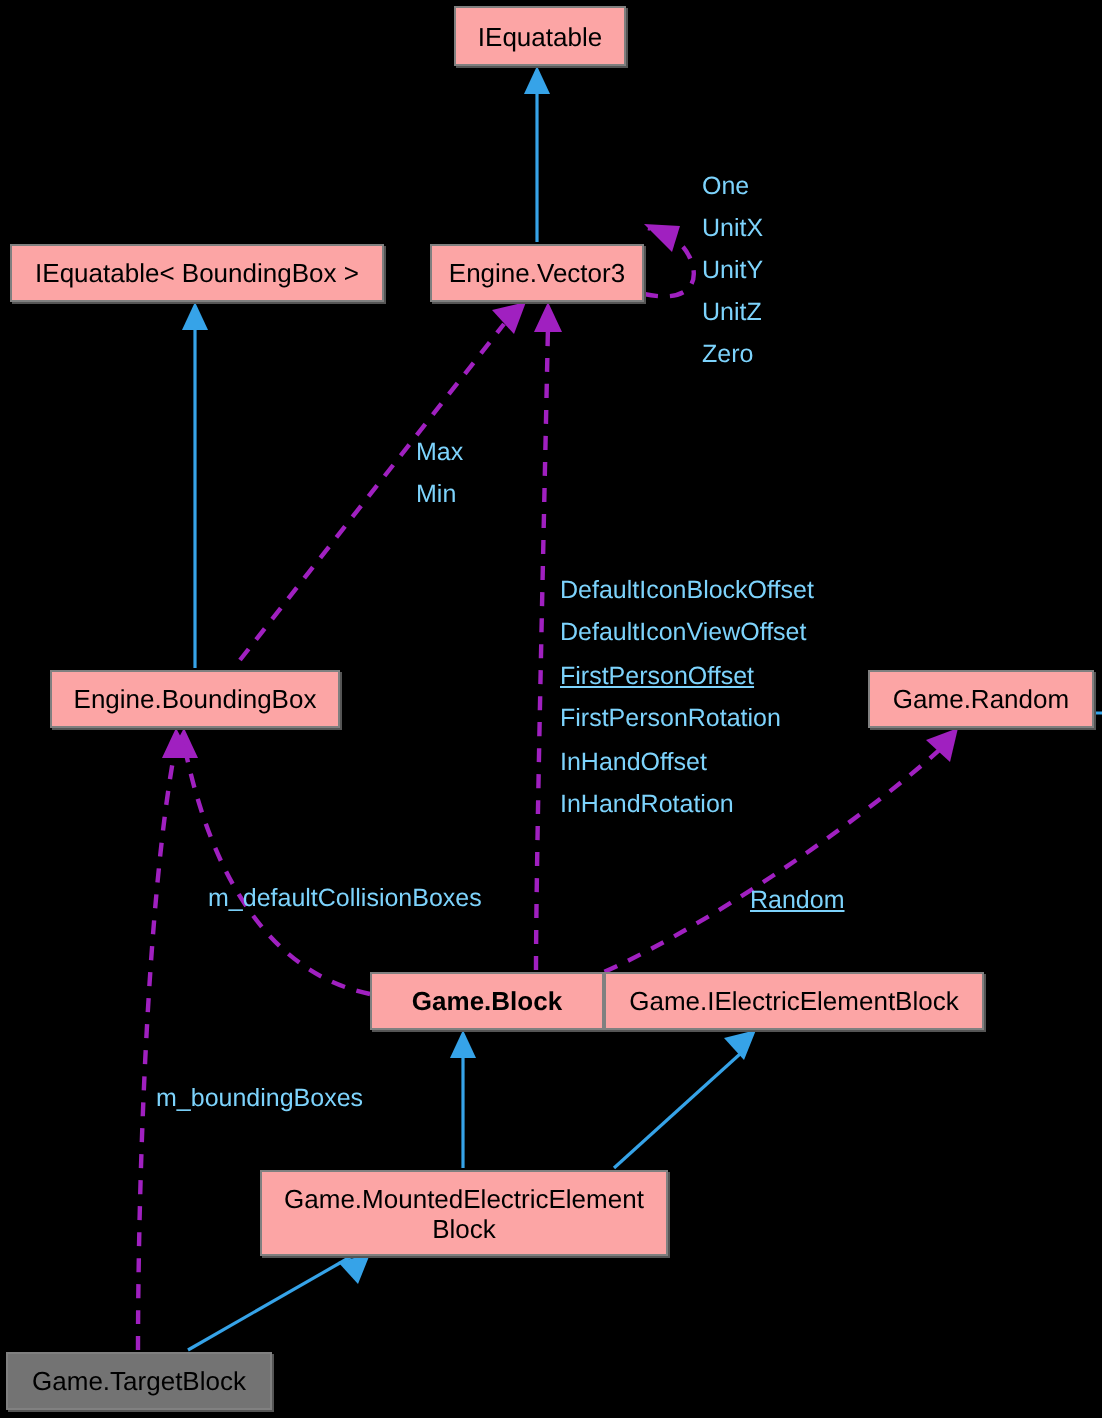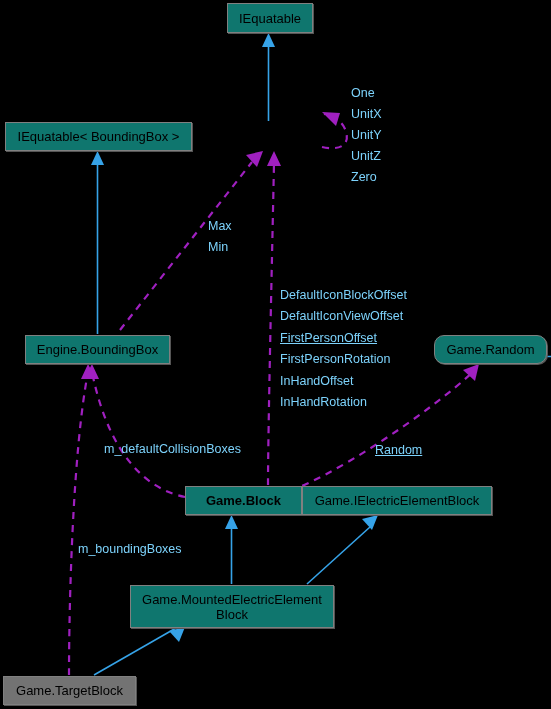--- a/index.html
+++ b/index.html
@@ -19,21 +19,21 @@
     position: absolute;
     left: 0;
     top: 0;
     width: 551px;
     height: 709px;
     pointer-events: none;
   }
   .node {
     position: absolute;
     box-sizing: border-box;
-    background: #0f766e;
+    background: #fca5a5;
     border: 1px solid #808080;
     color: #000000;
     font-size: 13px;
     line-height: 15px;
     text-align: center;
     display: flex;
     align-items: center;
     justify-content: center;
     white-space: pre-line;
     box-shadow: 1px 1px 0 #555;
@@ -103,24 +103,25 @@
       <polygon points="92,364 84,379 99,379"></polygon>
       <polygon points="88,364 81,379 96,379"></polygon>
       <polygon points="479,364 463,370 475,381"></polygon>
     </g>
   </svg>
 
   <div class="node" style="left:227px;top:3px;width:86px;height:30px;">IEquatable</div>
 
   <div class="node" style="left:5px;top:122px;width:187px;height:29px;">IEquatable&lt; BoundingBox &gt;</div>
 
+  <div class="node" style="left:215px;top:122px;width:107px;height:29px;">Engine.Vector3</div>
 
   <div class="node" style="left:25px;top:335px;width:145px;height:29px;">Engine.BoundingBox</div>
 
-  <div class="node" style="left:434px;top:335px;width:113px;height:29px;border-radius:10px;">Game.Random</div>
+  <div class="node" style="left:434px;top:335px;width:113px;height:29px;">Game.Random</div>
 
   <div class="node" style="left:185px;top:486px;width:117px;height:29px;font-weight:bold;">Game.Block</div>
 
   <div class="node" style="left:302px;top:486px;width:190px;height:29px;">Game.IElectricElementBlock</div>
 
   <div class="node" style="left:130px;top:585px;width:204px;height:43px;">Game.MountedElectricElement
 Block</div>
 
   <div class="node highlight" style="left:3px;top:676px;width:133px;height:29px;">Game.TargetBlock</div>
 

